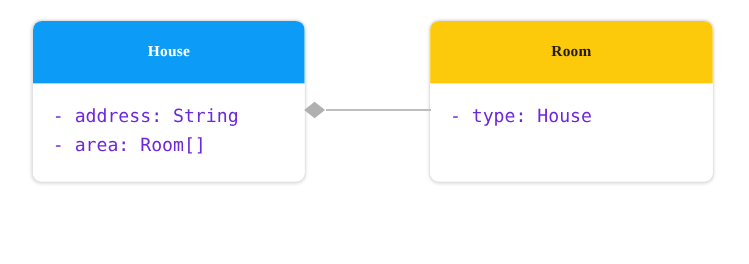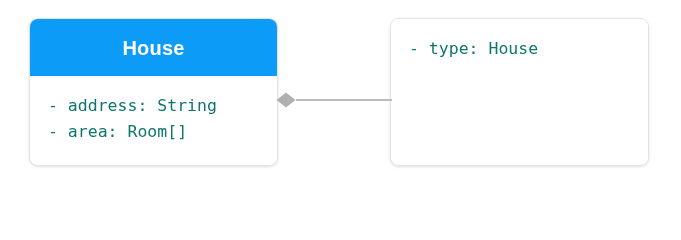--- a/index.html
+++ b/index.html
@@ -41,40 +41,40 @@
 
   .uml-header {
     height: 57px;
     flex: 0 0 57px;
     display: flex;
     align-items: center;
     justify-content: center;
   }
 
   .uml-title {
-    font-family: Liberation Sans, sans-serif;
-    font-size: 20px;
+    font-family: Liberation Serif, serif;
+    font-size: 14px;
     font-weight: bold;
     letter-spacing: 0.2px;
     line-height: 1;
     white-space: nowrap;
   }
 
   .uml-body {
     flex: 1 1 auto;
     background: #ffffff;
     padding: 17px 0 0 18px;
     box-sizing: border-box;
   }
 
   .uml-attr {
     font-family: "DejaVu Sans Mono", "Liberation Mono", monospace;
     font-size: 16.5px;
     line-height: 26px;
-    color: #0f766e;
+    color: #6d28d9;
     white-space: pre;
   }
 
   
   #class-house {
     left: 29px;
     top: 18px;
     width: 249px;
     height: 148px;
   }
@@ -111,20 +111,23 @@
     <div class="uml-header">
       <span class="uml-title">House</span>
     </div>
     <div class="uml-body">
       <div class="uml-attr">- address: String</div>
       <div class="uml-attr">- area: Room[]</div>
     </div>
   </div>
 
   <div class="uml-class" id="class-room">
+    <div class="uml-header">
+      <span class="uml-title">Room</span>
+    </div>
     <div class="uml-body">
       <div class="uml-attr">- type: House</div>
     </div>
   </div>
 
   <div id="relationship">
     <svg width="116" height="24" viewBox="0 0 116 24" xmlns="http://www.w3.org/2000/svg">
       <line x1="20" y1="12" x2="116" y2="12" stroke="#bdbdbd" stroke-width="2.4" shape-rendering="crispEdges"></line>
       <polygon points="10,4.5 19.5,12 10,19.5 0.5,12" fill="#b0b0b0"></polygon>
     </svg>

